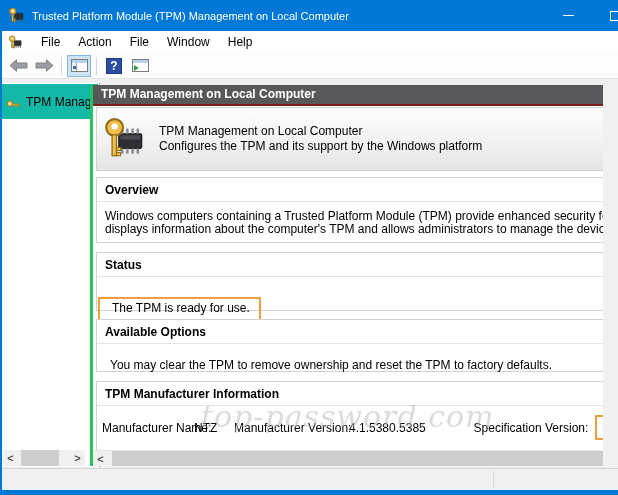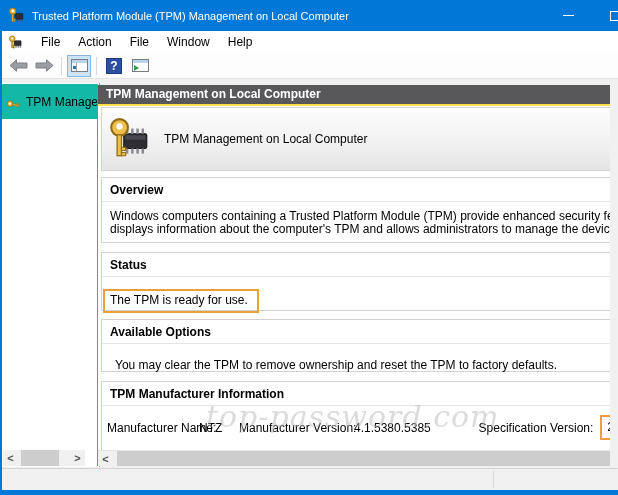--- a/index.html
+++ b/index.html
@@ -45,38 +45,38 @@
   .tree-item { position:absolute; left:0; top:1px; right:1px; height:35px; background:#14b8a6;
     display:flex; align-items:center; white-space:nowrap; overflow:hidden; }
   .tree-item .appicon { width:15px; height:15px; margin:0 4px 0 5px; flex:none; }
   .hscroll { position:absolute; height:16px; background:#f0f0f0; display:flex; align-items:stretch; }
   .sb-btn { width:15px; display:flex; align-items:center; justify-content:center;
     color:#4f4f4f; font-size:11px; font-weight:bold; background:#f0f0f0; }
   .sb-thumb { background:#cdcdcd; }
   .sidebar .hscroll { left:1px; bottom:1px; width:82px; }
   .sidebar .sb-thumb { width:38px; margin-left:3px; }
   .sidebar .sb-spacer { flex:1; }
-  .main { position:absolute; left:97px; top:85px; width:513px; height:381px;
-    background:#fde047; border-left:1px solid #22c55e; }
+  .main { position:absolute; left:90px; top:85px; width:513px; height:381px;
+    background:#7f1d1d; border-left:3px solid #22c55e; }
   .main-header { position:absolute; left:0; top:0; right:0; height:19px; background:#58585b;
     color:#fff; font-weight:bold; line-height:19px; padding-left:8px; white-space:nowrap; overflow:hidden; }
   .content { position:absolute; left:0; top:21px; right:0; bottom:16px; background:#fff; overflow:hidden; }
   .cbox { position:absolute; left:3px; width:530px; border:1px solid #d2d2d2; border-right:none; background:#fff; }
   .banner { top:1px; height:64px; background:linear-gradient(180deg,#fdfdfd 0%,#efefef 65%,#e4e4e4 100%);
     display:flex; align-items:center; }
   .banner .bicon { width:42px; height:46px; margin:0 14px 0 6px; flex:none; }
   .banner .btxt div { line-height:15px; white-space:nowrap; }
   .sec-overview { top:71px; height:66px; }
   .sec-status { top:146px; height:59px; }
   .sec-options { top:213px; height:53px; }
   .sec-manufacturer { top:275px; height:75px; }
   .cbox .heading { font-weight:bold; padding:5px 0 4px 8px; border-bottom:1px solid #e4e4e4; white-space:nowrap; }
   .cbox .body { padding:8px 0 0 8px; line-height:13px; }
   .cbox .body .ln { white-space:nowrap; overflow:hidden; }
-  .annot { display:inline-block; border:2px solid #eda03a; padding:3px 9px 4px 5px; margin:8px 0 0 0; white-space:nowrap; }
+  .annot { display:inline-block; border:2px solid #eda03a; padding:3px 9px 4px 12px; margin:16px 0 0 0; white-space:nowrap; }
   .opt-body { padding:14px 0 0 13px; white-space:nowrap; overflow:hidden; }
   .man-row { display:flex; align-items:center; padding-left:5px; margin-top:9px; white-space:nowrap; }
   .man-row .l1 { width:92px; }
   .man-row .v1 { width:40px; }
   .man-row .l2 { width:115px; }
   .man-row .v2 { width:95px; overflow:hidden; }
   .man-row .l3 { margin-left:auto; padding-right:7px; }
   .man-row .annot { margin:0; padding:3px 5px 4px 5px; }
   .watermark { position:absolute; left:108px; top:293px; font-family:"DejaVu Serif", serif;
     font-style:italic; font-size:30px; letter-spacing:1px; color:#b9b9b9; opacity:.5;
@@ -210,20 +210,21 @@
           <rect x="27" y="12" width="2.4" height="5" fill="#8a8a92"></rect>
             <rect x="32" y="12" width="2.4" height="5" fill="#8a8a92"></rect>
           <circle cx="11" cy="11" r="8" fill="#eec04b" stroke="#8f6c15" stroke-width="2"></circle>
           <circle cx="11" cy="10" r="3" fill="#ffffff"></circle>
           <rect x="8.6" y="18" width="4.2" height="20" fill="#eec04b" stroke="#8f6c15" stroke-width="1.2"></rect>
           <rect x="12.8" y="30" width="4" height="3" fill="#eec04b" stroke="#8f6c15" stroke-width="1"></rect>
           <rect x="12.8" y="35" width="4" height="3" fill="#eec04b" stroke="#8f6c15" stroke-width="1"></rect>
         </svg>
         <div class="btxt">
           <div>TPM Management on Local Computer</div>
+          <div>Configures the TPM and its support by the Windows platform</div>
         </div>
       </div>
 
       <div class="cbox sec-overview">
         <div class="heading">Overview</div>
         <div class="body">
           <div class="ln">Windows computers containing a Trusted Platform Module (TPM) provide enhanced security features. This</div>
           <div class="ln">displays information about the computer's TPM and allows administrators to manage the device.</div>
         </div>
       </div>

